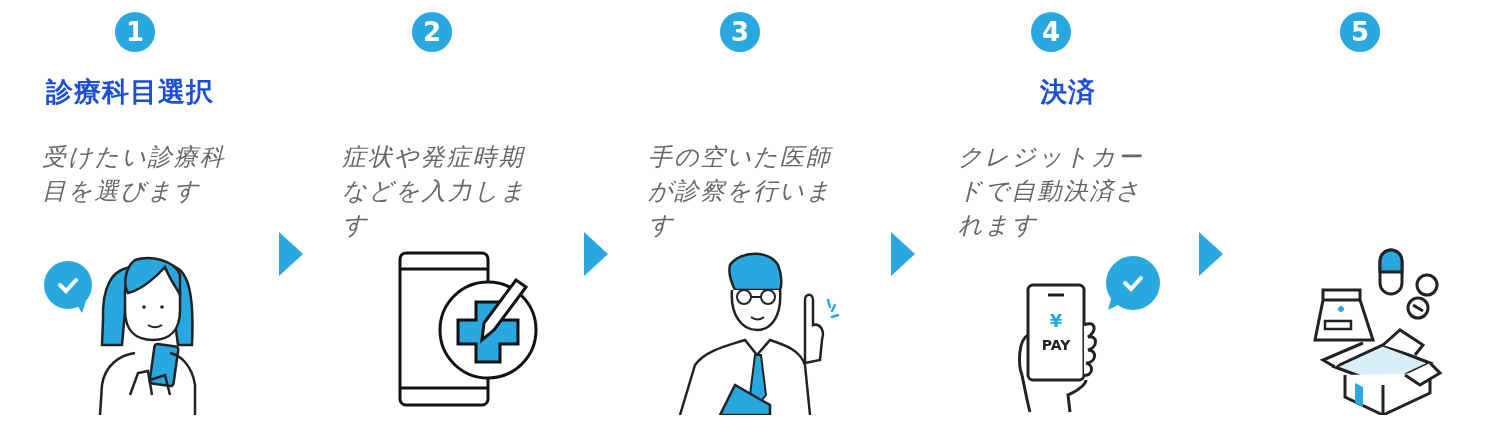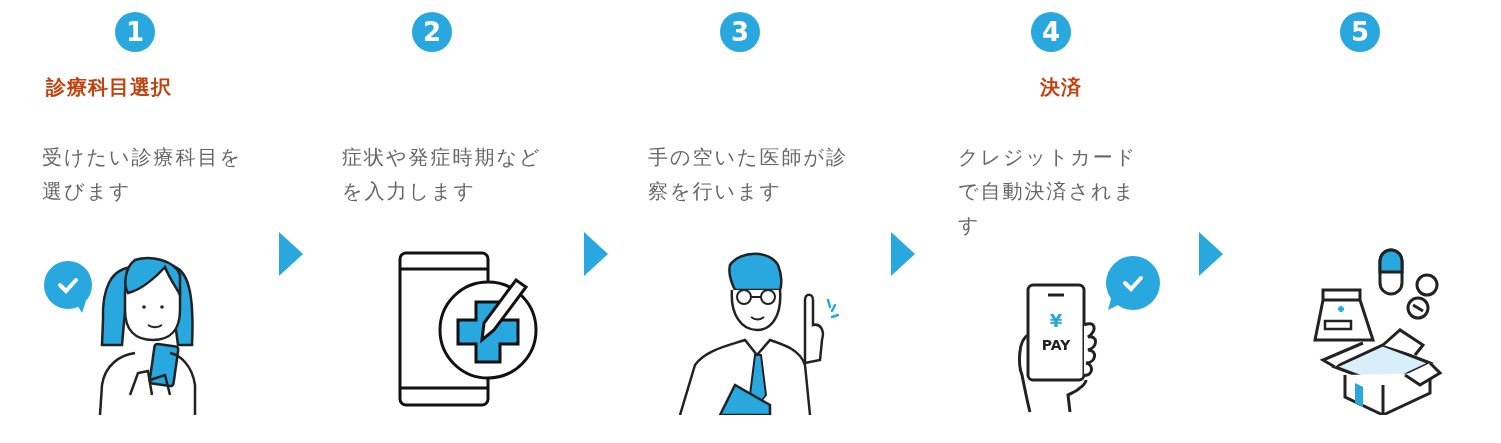--- a/index.html
+++ b/index.html
@@ -2,24 +2,24 @@
 <html><head>
 <meta charset="utf-8">
 <style>
   html, body { margin: 0; padding: 0; background: #ffffff; }
   body { width: 1501px; height: 443px; position: relative; overflow: hidden;
          font-family: "DejaVu Sans", "Liberation Sans", sans-serif; color: #555; }
   .step { position: absolute; top: 0; width: 240px; height: 443px; }
   .num { position: absolute; top: 12px; width: 40px; height: 40px; border-radius: 50%;
          background: #29a7df; color: #fff; font-weight: bold; font-size: 26px;
          display: flex; align-items: center; justify-content: center; }
-  .title { position: absolute; top: 74px; font-weight: bold; font-size: 20px; color: #c2410c;
+  .title { position: absolute; top: 74px; font-weight: bold; font-size: 27px; color: #1d4ed8;
            letter-spacing: 1px; white-space: nowrap; }
-  .desc { position: absolute; top: 140px; font-size: 20px; color: #666; line-height: 34px;
-          letter-spacing: 2px; width: 200px; }
+  .desc { position: absolute; top: 140px; font-size: 24px; color: #666; line-height: 34px;
+          letter-spacing: 2px; width: 200px; font-style: italic; }
   .illus { position: absolute; top: 245px; }
   .arrow { position: absolute; top: 232px; width: 0; height: 0;
            border-top: 22px solid transparent; border-bottom: 22px solid transparent;
            border-left: 24px solid #29a7df; }
 </style>
 </head>
 <body>
 
 <div class="step" style="left:20px;">
   <div class="num" style="left:95px;">1</div>

